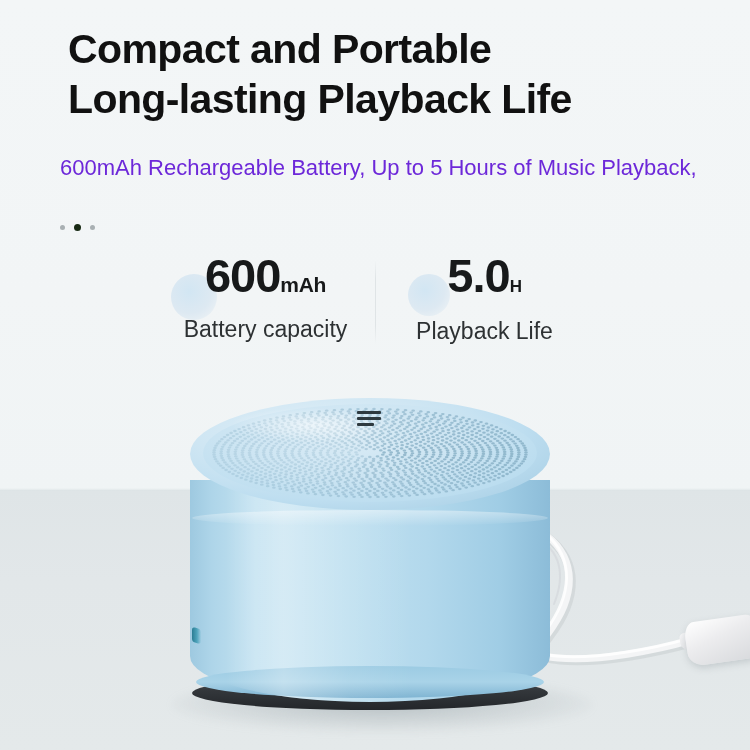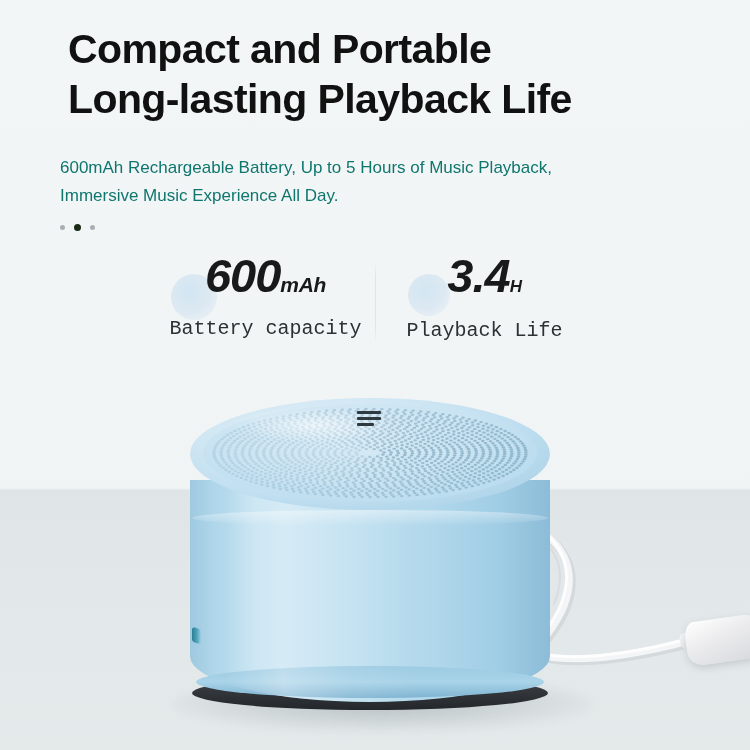--- a/index.html
+++ b/index.html
@@ -49,22 +49,22 @@
     letter-spacing: -0.6px;
     font-stretch: condensed;
   }
   .headline .line { display: block; white-space: nowrap; }
 
   .subtitle {
     position: absolute;
     left: 60px;
     top: 154px;
     width: 660px;
-    color: #0f766e;
-    font-size: 17px;
+    color: #6d28d9;
+    font-size: 22px;
     line-height: 28px;
   }
   .subtitle .line { display: block; }
 
   .dots {
     position: absolute;
     left: 60px;
     top: 224px;
     display: flex;
     align-items: center;
@@ -100,37 +100,35 @@
 
   .spec-value {
     position: relative;
     z-index: 1;
     color: #17191a;
     font-size: 47px;
     font-weight: bold;
     line-height: 56px;
     letter-spacing: -1px;
     white-space: nowrap;
-    font-style: italic;
   }
   .spec-unit {
     font-size: 21px;
     font-weight: bold;
     letter-spacing: -0.3px;
   }
   .spec-unit.small { font-size: 17px; }
   .spec-label {
     position: relative;
     z-index: 1;
     margin-top: 4px;
     color: #2d3133;
-    font-size: 20px;
+    font-size: 23px;
     line-height: 24px;
     white-space: nowrap;
-    font-family: Liberation Mono, monospace;
   }
   .spec-divider {
     width: 1px;
     height: 84px;
     margin-top: 12px;
     background: linear-gradient(180deg, rgba(220,225,227,0) 0%, #dfe4e6 22%, #dfe4e6 78%, rgba(220,225,227,0) 100%);
   }
 
   
   .product {
@@ -294,21 +292,20 @@
   <div class="bg-surface"></div>
   <div class="bg-horizon"></div>
 
   <div class="headline">
     <span class="line">Compact and Portable</span>
     <span class="line">Long-lasting Playback Life</span>
   </div>
 
   <div class="subtitle">
     <span class="line">600mAh Rechargeable Battery, Up to 5 Hours of Music Playback,</span>
-    <span class="line">Immersive Music Experience All Day.</span>
   </div>
 
   <div class="dots">
     <span class="dot"></span>
     <span class="dot active"></span>
     <span class="dot"></span>
   </div>
 
   <div class="specs">
 
@@ -318,21 +315,21 @@
         <span>600</span><span class="spec-unit">mAh</span>
       </div>
       <div class="spec-label">Battery capacity</div>
     </div>
 
     <div class="spec-divider"></div>
 
     <div class="spec spec-b">
       <span class="spec-blob"></span>
       <div class="spec-value">
-        <span>3.4</span><span class="spec-unit small">H</span>
+        <span>5.0</span><span class="spec-unit small">H</span>
       </div>
       <div class="spec-label">Playback Life</div>
     </div>
 
   </div>
 
   <div class="product">
 
     <div class="ground-shadow"></div>
 

